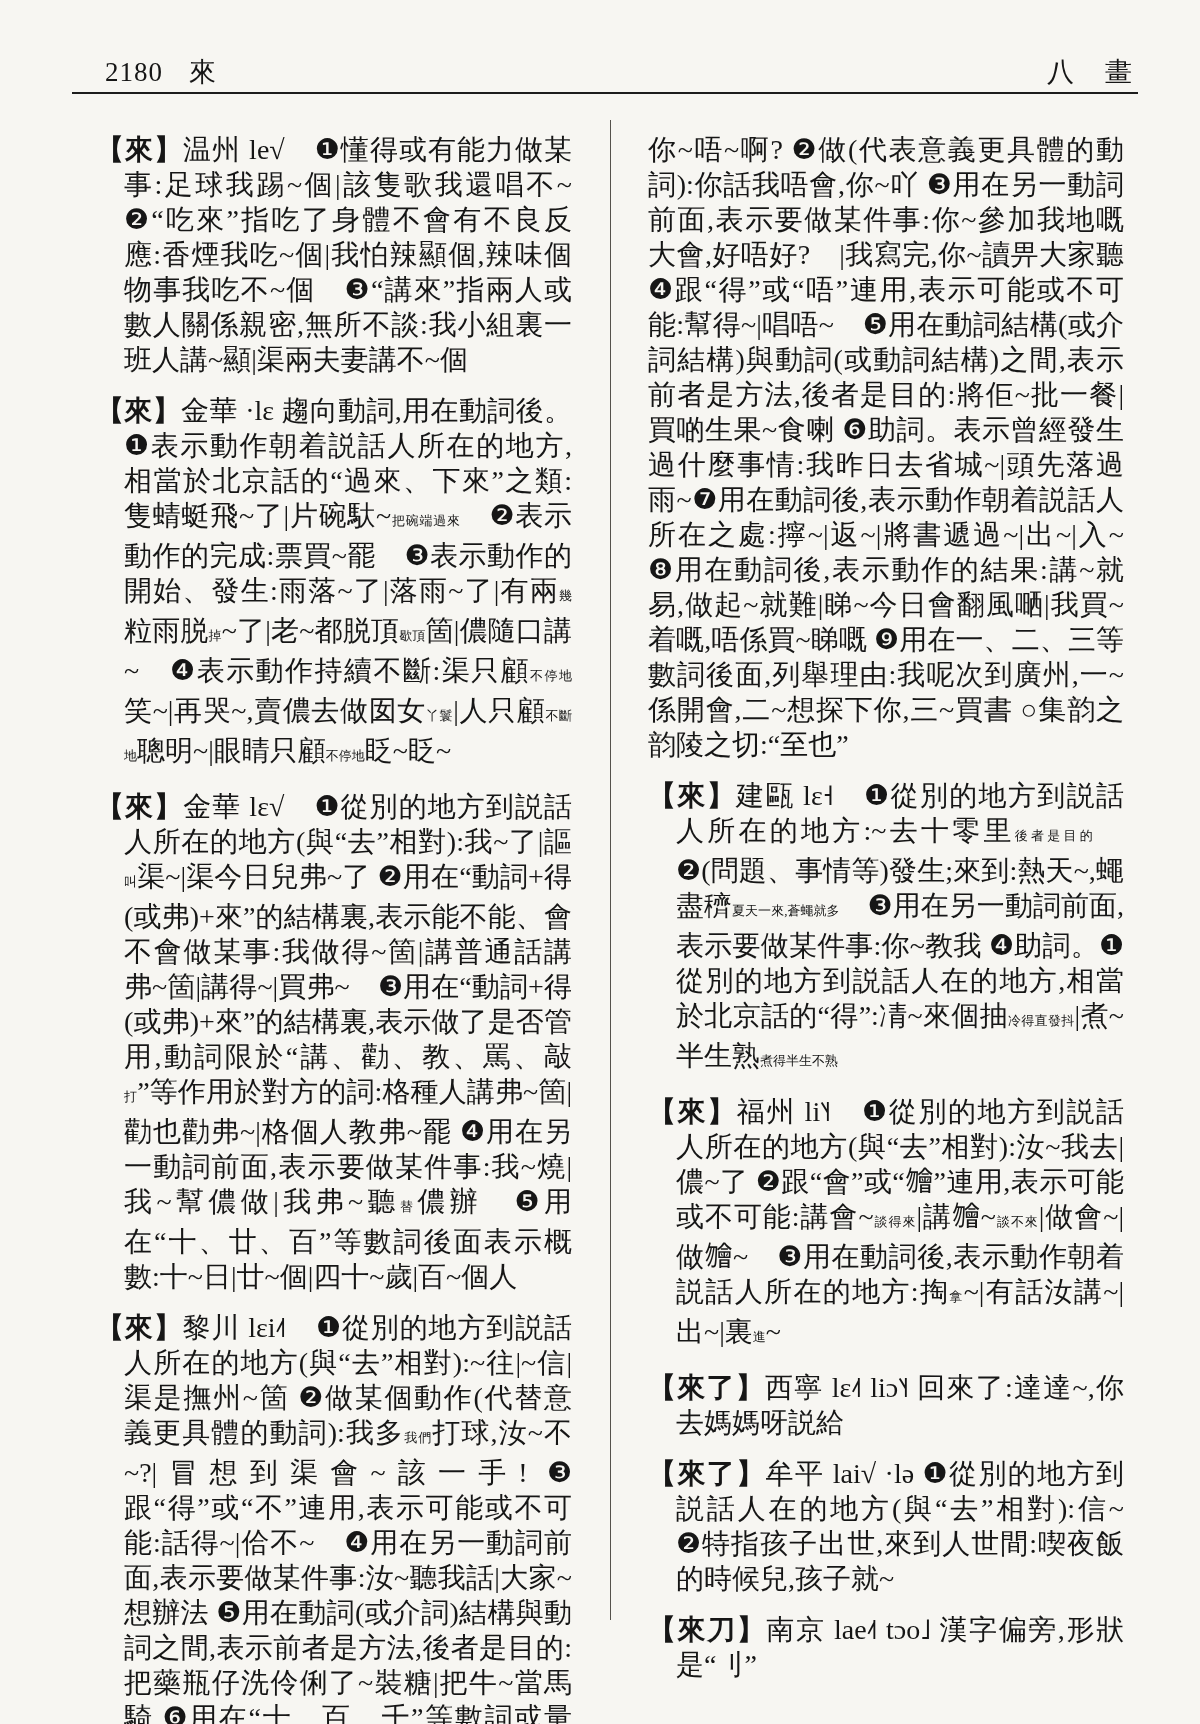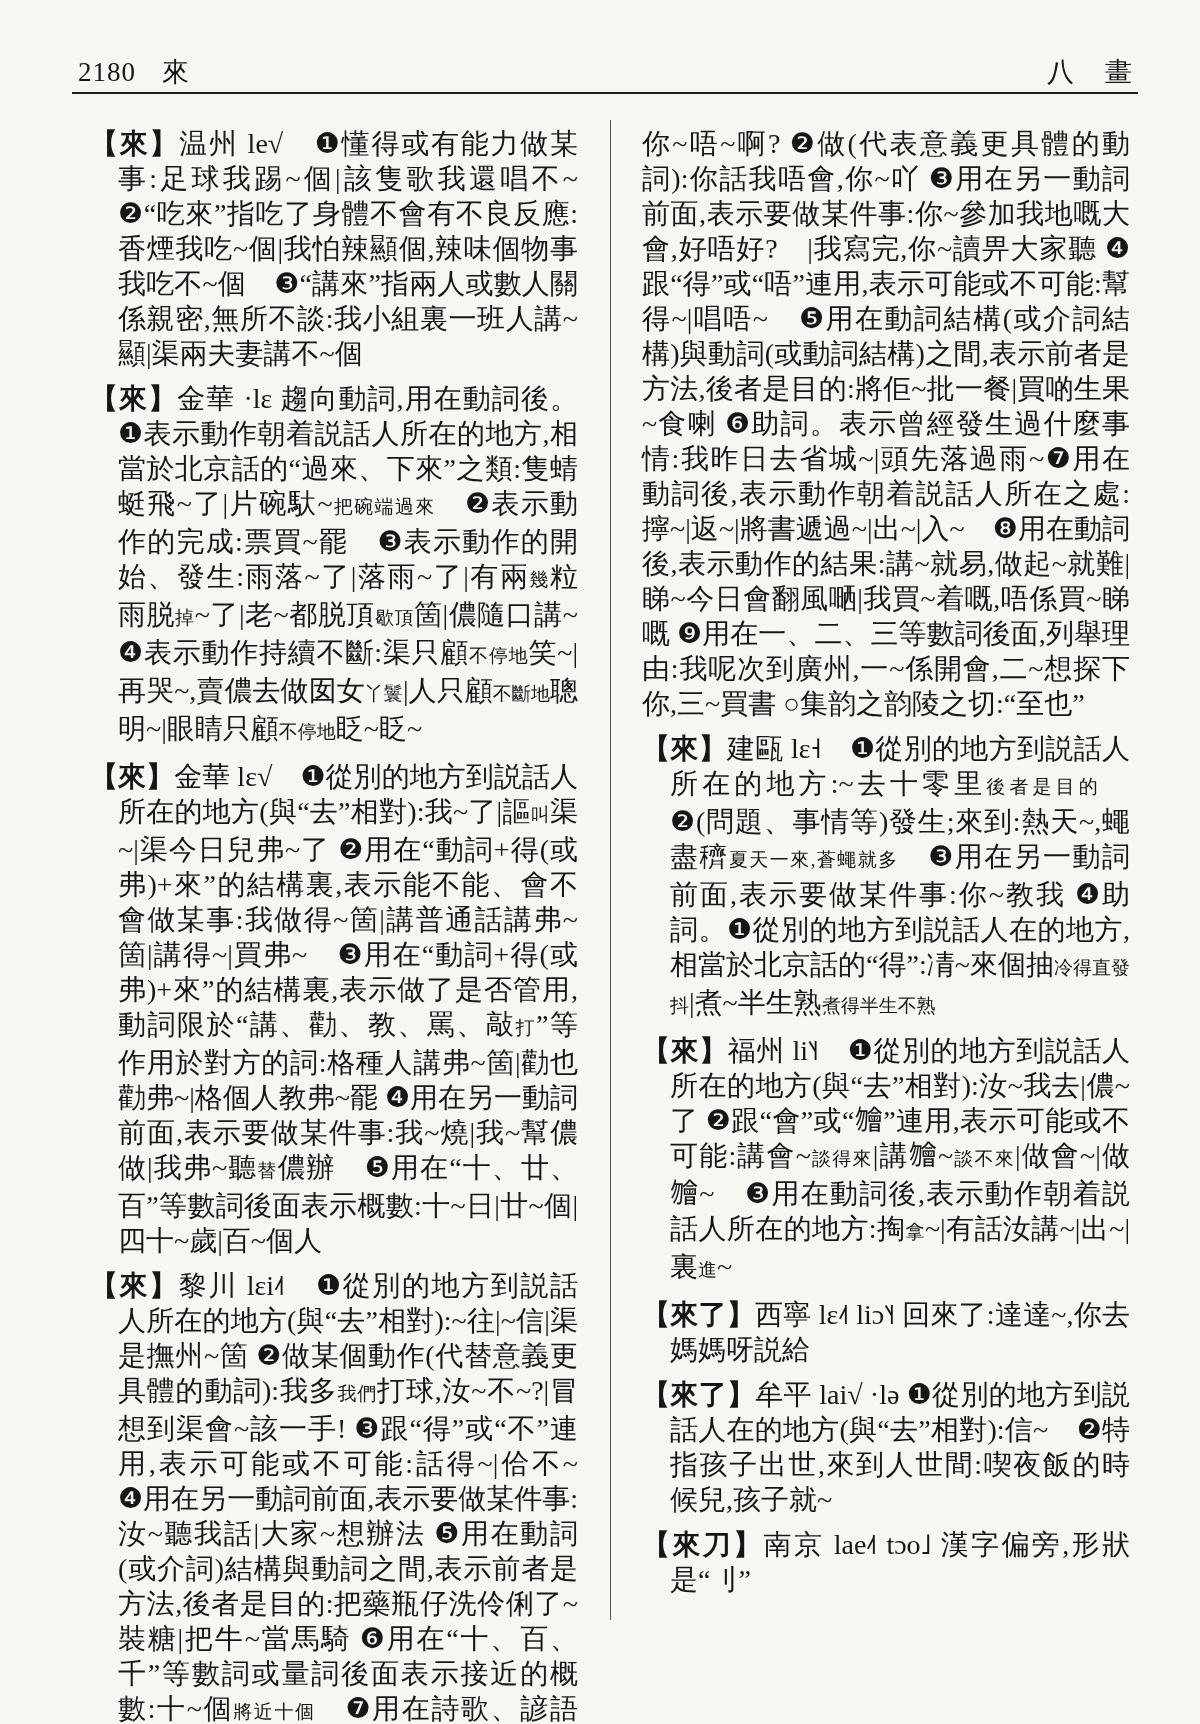--- a/index.html
+++ b/index.html
@@ -11,46 +11,46 @@
     position:relative;
     overflow:hidden;
   }
   .page{position:absolute;inset:0;}
   
   .header{
     position:absolute;top:54px;left:78px;right:66px;
     display:flex;justify-content:space-between;align-items:baseline;
     font-size:27px;letter-spacing:2px;
   }
-  .header .left-group{display:flex;gap:26px;align-items:baseline;}
+  .header .left-group{display:flex;gap:26px;align-items:baseline;margin-left:27px;}
   .page-num{font-size:27px;letter-spacing:1px;}
   .header-rule{
     position:absolute;top:92px;left:72px;width:1066px;height:2px;
     background:#1d1d1d;
   }
   
   .columns{
     position:absolute;top:116px;left:80px;
     display:flex;gap:44px;
   }
   .col{
     width:508px;
     font-size:28px;line-height:35px;
     text-align:justify;
   }
   .col-divider{
     position:absolute;top:120px;left:610px;width:1px;height:1500px;
     background:#55524c;
   }
   p.entry{
-    margin:10px;padding-left:28px;text-indent:-28px;
+    margin:16px;padding-left:28px;text-indent:-28px;
   }
   p.entry.cont{padding-left:0;text-indent:0;}
   .hw{font-weight:bold;}
-  .g{font-size:19px;}
+  .g{font-size:13px;}
 </style>
 </head>
 <body>
 
 <div class="page">
 
   <div class="header">
     <div class="left-group">
       <span class="page-num">2180</span>
       <span>來</span>

